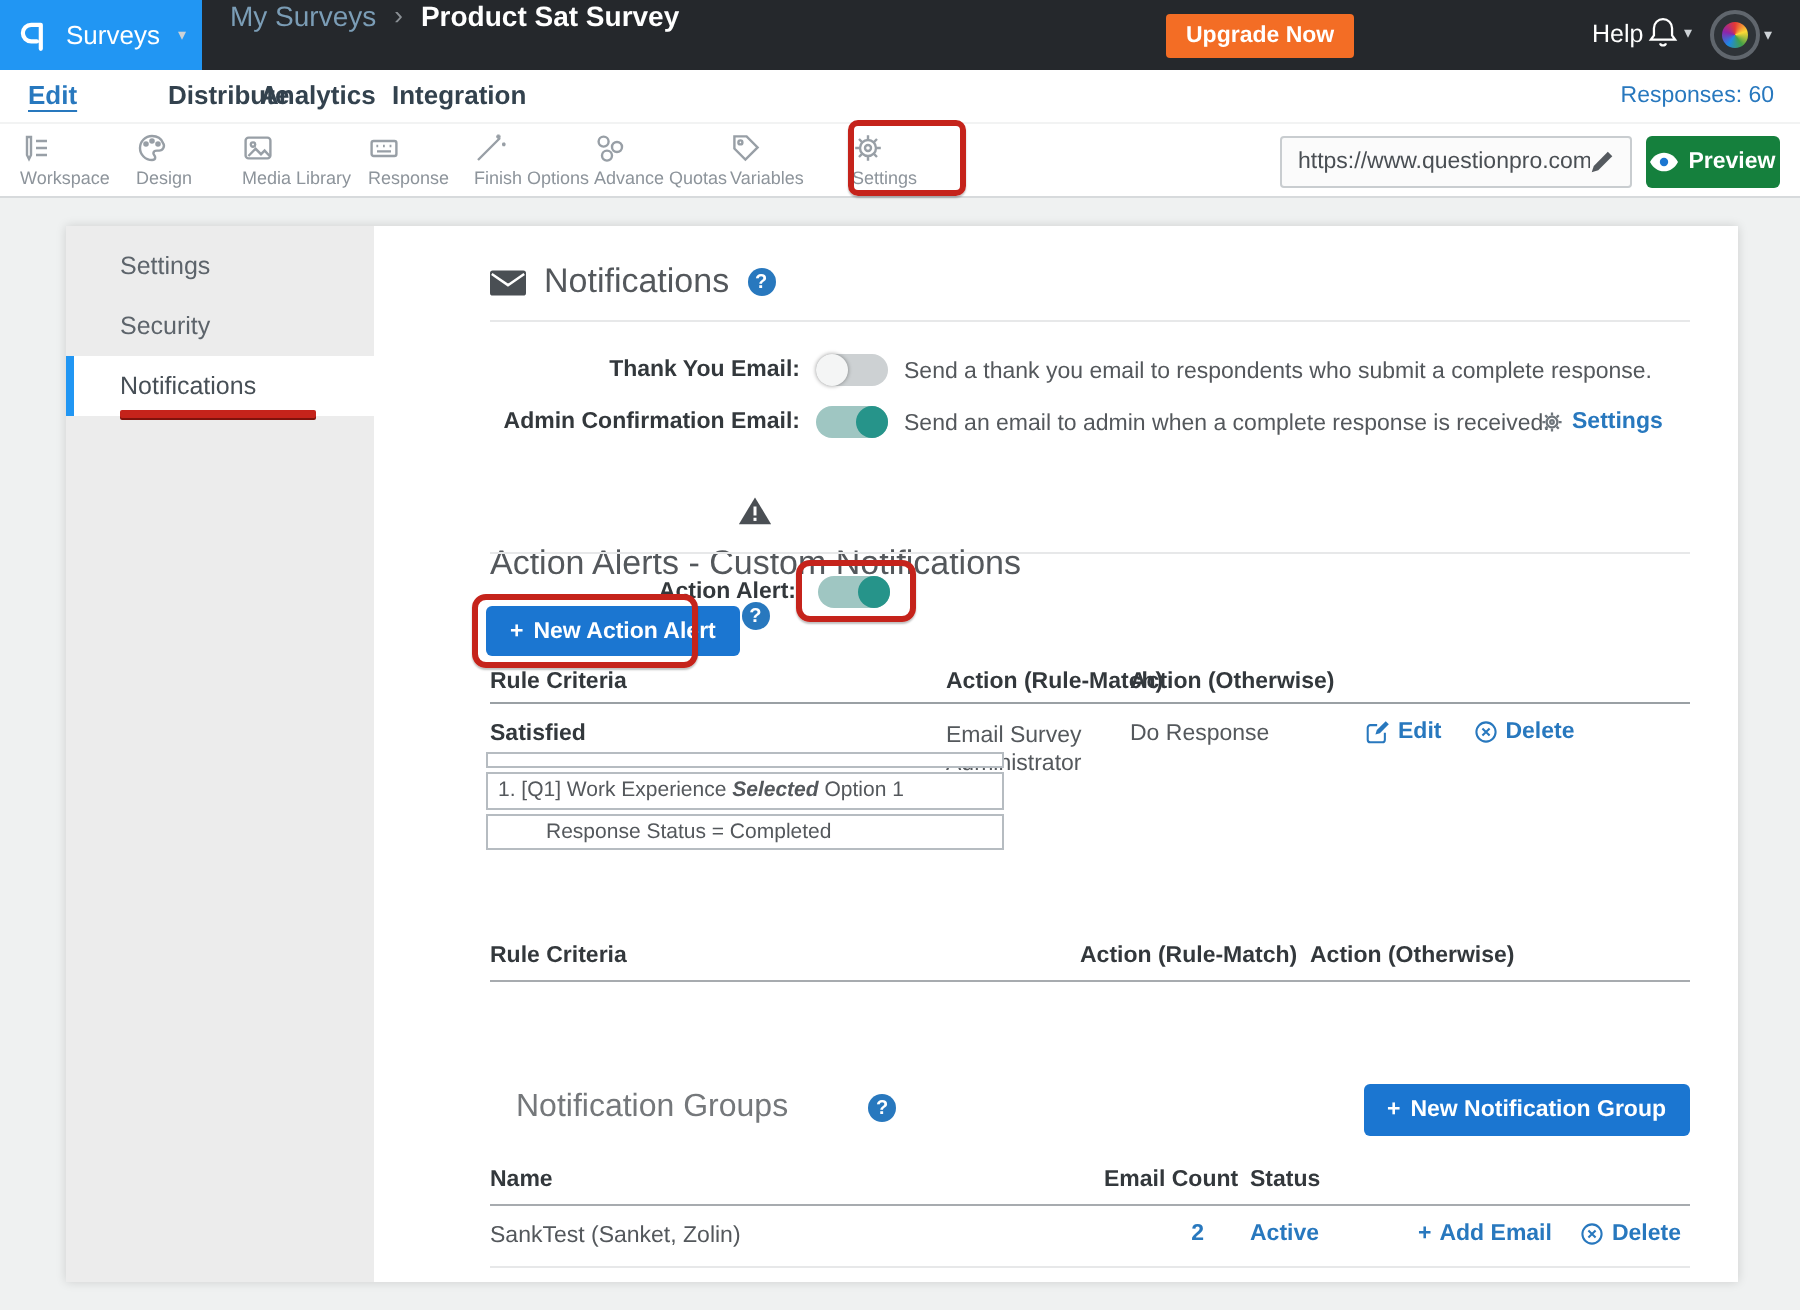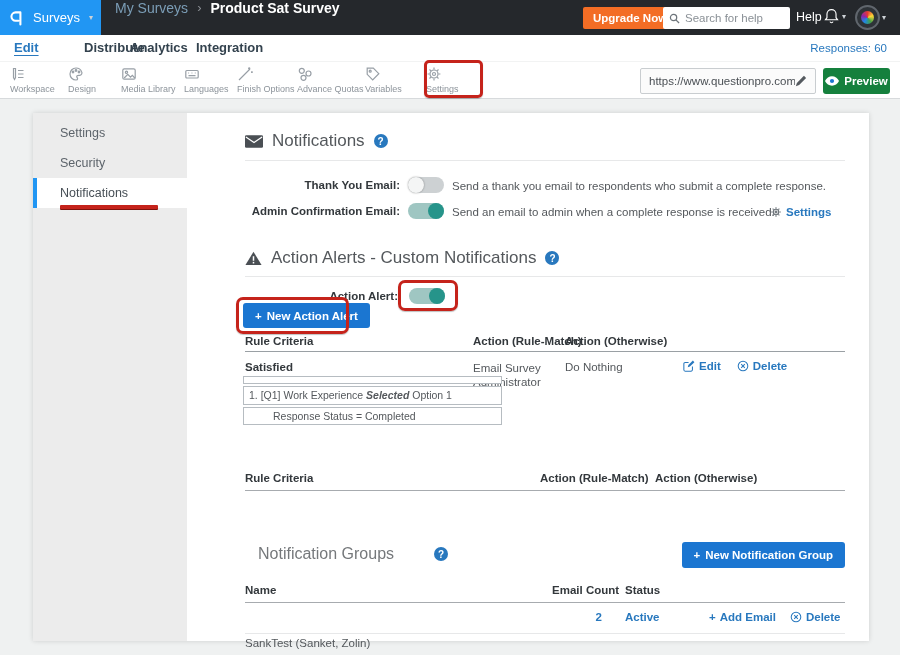--- a/index.html
+++ b/index.html
@@ -92,29 +92,20 @@
       </span>
       <span class="plabel">Surveys</span>
       <span class="caret">▾</span>
     </div>
     <nav class="breadcrumb">
       <span class="bc-parent">My Surveys</span>
       <span class="bc-sep">›</span>
       <span class="bc-current">Product Sat Survey</span>
     </nav>
     <button class="upgrade-btn">Upgrade Now</button>
-    <div class="search-box">
-      <span style="display:inline-flex;">
-        <svg width="11" height="11" viewBox="0 0 14 14" fill="none" stroke="#6e757b" stroke-width="1.6">
-            <circle cx="5.8" cy="5.8" r="4"></circle>
-            <path d="M8.8 8.8l4 4"></path>
-          </svg>
-      </span>
-      <input type="text" placeholder="Search for help" style="">
-    </div>
     <span class="help-label">Help</span>
     <div class="bell-wrap">
       <span style="display:inline-flex;">
         <svg width="17" height="18" viewBox="0 0 18 18" fill="none" stroke="#fff" stroke-width="1.2">
             <path d="M9 2.2a4.8 4.8 0 0 0-4.8 4.8v3.8L2.6 13h12.8l-1.6-2.2V7A4.8 4.8 0 0 0 9 2.2z"></path>
             <path d="M7.4 15a1.7 1.7 0 0 0 3.2 0"></path>
           </svg>
       </span>
       <span class="caret">▾</span>
     </div>
@@ -157,21 +148,21 @@
             <circle cx="5.5" cy="6.3" r="1.1"></circle>
             <path d="M3.2 12l3.6-3.6 2.7 2.7 1.8-1.8 2.5 2.7"></path>
           </svg></span>
       <span>Media Library</span>
     </div>
     <div class="tb-item" style="left:184px;width:60px;">
       <span class="ticon"><svg viewBox="0 0 16 16" fill="none" stroke="currentColor" stroke-width="1.2">
             <rect x="1.8" y="4.5" width="12.4" height="7.5" rx="1"></rect>
             <path d="M4.2 7h.9M7.5 7h.9M10.8 7h.9M4.5 9.7h7"></path>
           </svg></span>
-      <span>Languages</span>
+      <span>Response</span>
     </div>
     <div class="tb-item" style="left:237px;width:70px;">
       <span class="ticon"><svg viewBox="0 0 16 16" fill="none" stroke="currentColor" stroke-width="1.2">
             <path d="M2 14l8.5-8.5M10.5 5.5L13 3"></path>
             <path d="M12.2 1.2v2.2M11.1 2.3h2.2M14 6.2h1.8M14.9 5.3v1.8"></path>
           </svg></span>
       <span>Finish Options</span>
     </div>
     <div class="tb-item" style="left:297px;width:74px;">
       <span class="ticon"><svg viewBox="0 0 16 16" fill="none" stroke="currentColor" stroke-width="1.2">
@@ -255,21 +246,21 @@
           <svg width="12" height="12" viewBox="0 0 16 16" fill="none" stroke="currentColor" stroke-width="1.5">
               <circle cx="8" cy="8" r="3.6"></circle>
               <circle cx="8" cy="8" r="1.2"></circle>
               <path d="M8 1.6v2M8 12.4v2M1.6 8h2M12.4 8h2M3.5 3.5l1.4 1.4M11.1 11.1l1.4 1.4M12.5 3.5l-1.4 1.4M4.9 11.1l-1.4 1.4"></path>
             </svg>
         </span>
         <span>Settings</span>
       </a>
     </div>
 
-    <div class="section-title" style="left:212px;top:135px;">
+    <div class="section-title" style="left:212px;top:135px;flex-direction:column;">
       <span class="sec-icon">
         <svg width="17" height="15" viewBox="0 0 18 16">
             <path d="M9 .8 17.6 15H.4Z" fill="#4a4f54"></path>
             <rect x="8.2" y="5.6" width="1.6" height="4.8" fill="#fff"></rect>
             <rect x="8.2" y="11.6" width="1.6" height="1.7" fill="#fff"></rect>
           </svg>
       </span>
       <span>Action Alerts - Custom Notifications</span>
       <span class="help-dot">?</span>
     </div>
@@ -287,21 +278,21 @@
     </button>
     <div class="anno" style="left:203px;top:184px;width:113px;height:37px;"></div>
 
     <div class="th" style="left:212px;top:222px;">Rule Criteria</div>
     <div class="th" style="left:440px;top:222px;">Action (Rule-Match)</div>
     <div class="th" style="left:532px;top:222px;">Action (Otherwise)</div>
     <div class="tline" style="top:238px;background:#9aa0a4;"></div>
 
     <div class="th" style="left:212px;top:248px;">Satisfied</div>
     <div class="td" style="left:440px;top:248px;width:82px;line-height:14px;">Email Survey Administrator</div>
-    <div class="td" style="left:532px;top:248px;">Do Nothing</div>
+    <div class="td" style="left:532px;top:248px;">Do Response</div>
     <div style="position:absolute;left:650px;top:247px;display:flex;gap:16px;">
       <a class="blue-link">
         <span style="display:inline-flex;">
           <svg viewBox="0 0 14 14" fill="none" stroke="currentColor" stroke-width="1.2">
               <path d="M11 7.5v4a1.5 1.5 0 0 1-1.5 1.5h-7A1.5 1.5 0 0 1 1 11.5v-7A1.5 1.5 0 0 1 2.5 3h4"></path>
               <path d="M5.5 8.5l.8-2.6L11.5.7l1.8 1.8-5.2 5.2z" fill="currentColor" stroke="none"></path>
             </svg>
         </span>
         <span>Edit</span>
       </a>
@@ -337,21 +328,21 @@
       <span>+</span>
       <span>New Notification Group</span>
     </button>
 
     <div class="th" style="left:212px;top:471px;">Name</div>
     <div class="th" style="left:519px;top:471px;">Email Count</div>
     <div class="th" style="left:592px;top:471px;">Status</div>
     <div class="tline" style="top:489px;background:#a7abaf;"></div>
 
     <div>
-      <div class="td" style="left:212px;top:524px;">SankTest (Sanket, Zolin)</div>
+      <div class="td" style="left:212px;top:499px;">SankTest (Sanket, Zolin)</div>
       <a class="blue-link" style="position:absolute;left:519px;top:498px;width:50px;justify-content:flex-end;">2</a>
       <a class="blue-link" style="position:absolute;left:592px;top:498px;">Active</a>
       <div style="position:absolute;left:676px;top:498px;display:flex;gap:14px;">
         <a class="blue-link">
           <span>+</span>
           <span>Add Email</span>
         </a>
         <a class="blue-link">
           <span style="display:inline-flex;">
             <svg viewBox="0 0 14 14" fill="none" stroke="currentColor" stroke-width="1.2">

